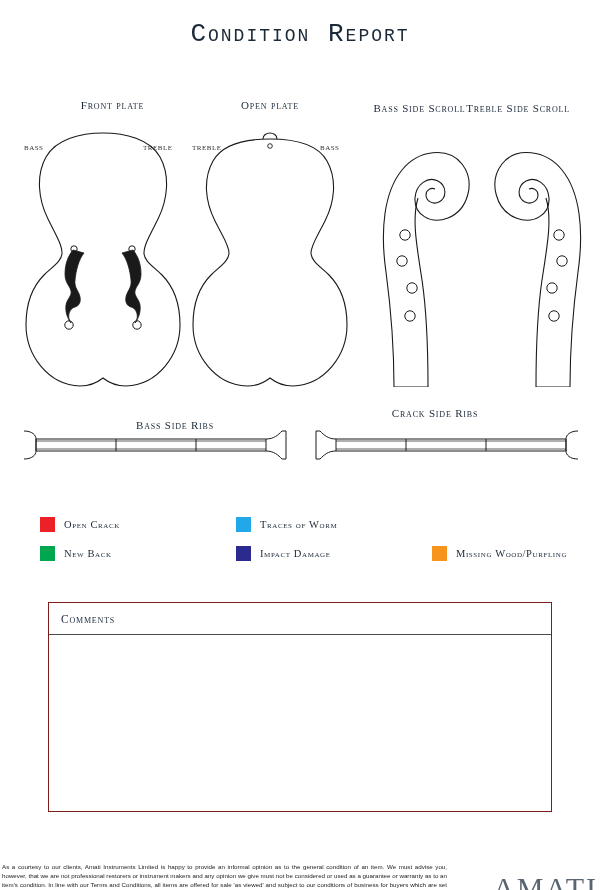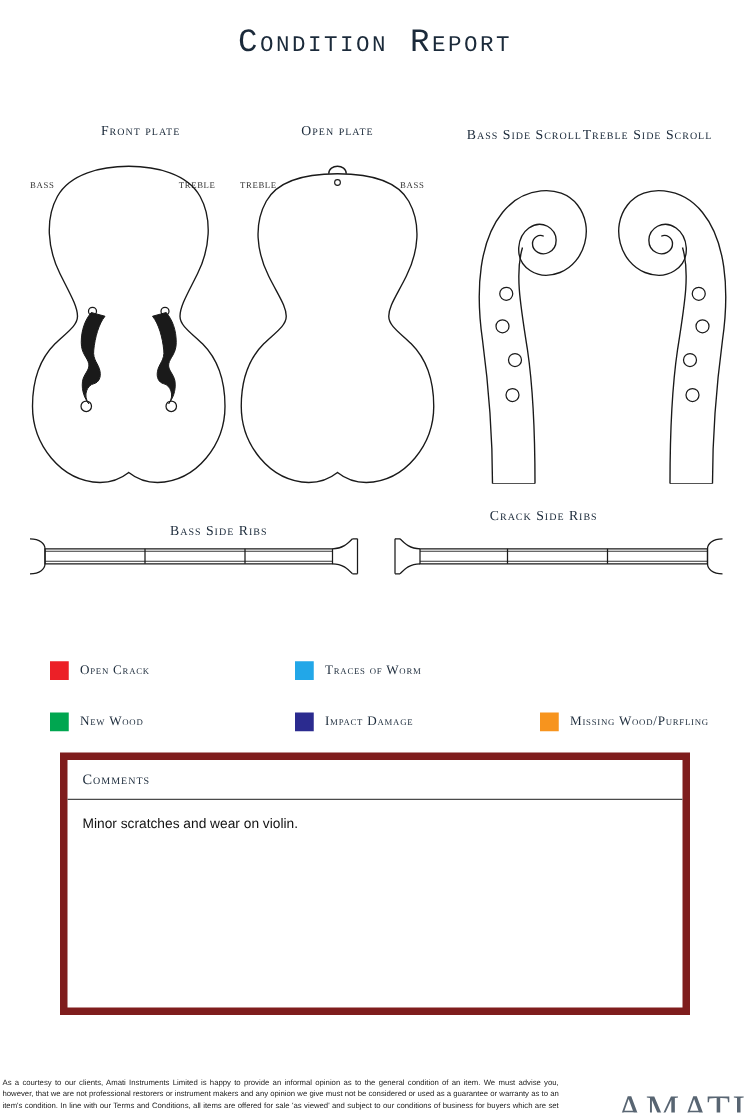--- a/index.html
+++ b/index.html
@@ -61,21 +61,20 @@
     width: 545px;
   }
   .legend-row {
     display: flex;
     margin-bottom: 14px;
   }
   .legend-item {
     display: flex;
     align-items: center;
     width: 196px;
-    margin-top: 12px;
   }
   .legend-item.third { width: auto; }
   .swatch {
     width: 15px;
     height: 15px;
     margin-right: 9px;
     flex: 0 0 auto;
   }
   .legend-text {
     font-variant: small-caps;
@@ -84,21 +83,21 @@
     color: #1b2a3a;
   }
 
   
   .comments-box {
     position: absolute;
     left: 48px;
     top: 585px;
     width: 504px;
     height: 210px;
-    border: 6px solid #7f1d1d;
+    border: 1px solid #7f1d1d;
     box-sizing: border-box;
   }
   .comments-header {
     height: 31px;
     border-bottom: 1px solid #4a4a4a;
     display: flex;
     align-items: center;
     padding-left: 12px;
     font-variant: small-caps;
     font-size: 11.5px;
@@ -322,36 +321,35 @@
         <span class="legend-text">Open Crack</span>
       </div>
       <div class="legend-item third">
         <span class="swatch" style="background:#22a7e8"></span>
         <span class="legend-text">Traces of Worm</span>
       </div>
     </div>
     <div class="legend-row">
       <div class="legend-item">
         <span class="swatch" style="background:#00a650"></span>
-        <span class="legend-text">New Wood</span>
+        <span class="legend-text">New Back</span>
       </div>
       <div class="legend-item">
         <span class="swatch" style="background:#2b2b8f"></span>
         <span class="legend-text">Impact Damage</span>
       </div>
       <div class="legend-item third">
         <span class="swatch" style="background:#f7941e"></span>
         <span class="legend-text">Missing Wood/Purfling</span>
       </div>
     </div>
   </div>
 
   <div class="comments-box">
     <div class="comments-header">Comments</div>
-    <div class="comments-body">Minor scratches and wear on violin.</div>
   </div>
 
   <div class="footer">
     <div class="footer-text">As a courtesy to our clients, Amati Instruments Limited is happy to provide an informal opinion as to the general condition of an item. We must advise you, however, that we are not professional restorers or instrument makers and any opinion we give must not be considered or used as a guarantee or warranty as to an item's condition. In line with our Terms and Conditions, all items are offered for sale 'as viewed' and subject to our conditions of business for buyers which are set out in our Terms and Conditions. © Amati Instruments Limited 2017</div>
     <div class="brand">AMATI</div>
   </div>
 
 </div>
 
 </body></html>

